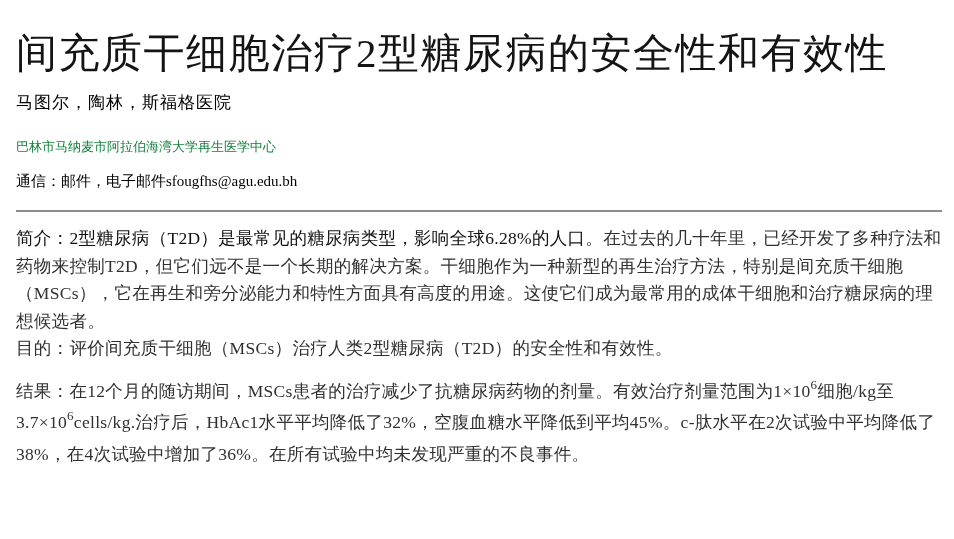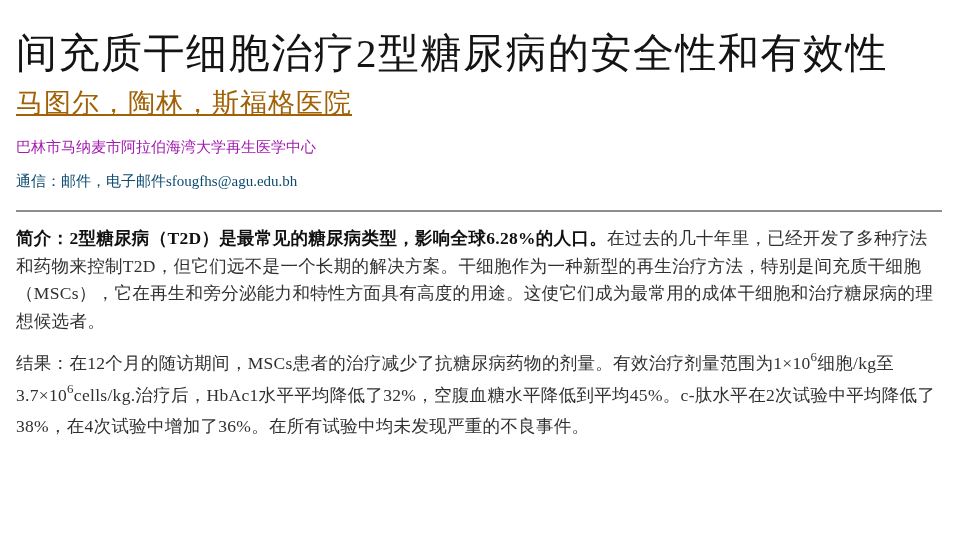--- a/index.html
+++ b/index.html
@@ -21,55 +21,54 @@
   }
   .title {
     font-size: 41px;
     line-height: 55px;
     font-weight: 400;
     color: #141414;
     letter-spacing: 1.5px;
   }
   .authors {
     margin-top: 8px;
-    font-size: 27px;
+    font-size: 17px;
     line-height: 28px;
-    color: #a16207;
+    color: #000000;
     letter-spacing: 1px;
-    text-decoration: underline;
   }
   .affiliation {
     margin-top: 20px;
-    font-size: 15px;
+    font-size: 13px;
     line-height: 20px;
-    color: #a21caf;
+    color: #15803d;
   }
   .correspondence {
     margin-top: 14px;
     font-size: 15px;
     line-height: 20px;
-    color: #0c4a6e;
+    color: #000000;
   }
   .divider {
     border: none;
     border-top: 2px solid #8d8d8d;
     margin: 19px 0 0 0;
   }
   .abstract {
     margin-top: 13px;
     font-size: 17.5px;
     line-height: 27.5px;
     color: #303030;
     letter-spacing: 0.3px;
   }
   .abstract p {
     margin: 0;
   }
   .intro-bold {
-    font-weight: 700;
+    font-weight: 400;
     color: #111111;
   }
   .results-para {
     margin-top: 13px !important;
     line-height: 31.5px;
   }
   .results-para sup {
     font-size: 13px;
     line-height: 0;
     position: relative;
@@ -89,16 +88,17 @@
   <div class="authors">马图尔，陶林，斯福格医院</div>
 
   <div class="affiliation">巴林市马纳麦市阿拉伯海湾大学再生医学中心</div>
 
   <div class="correspondence">通信：邮件，电子邮件sfougfhs@agu.edu.bh</div>
 
   <hr class="divider">
 
   <div class="abstract">
     <p><span class="intro-bold">简介：2型糖尿病（T2D）是最常见的糖尿病类型，影响全球6.28%的人口。</span><span>在过去的几十年里，已经开发了多种疗法和药物来控制T2D，但它们远不是一个长期的解决方案。干细胞作为一种新型的再生治疗方法，特别是间充质干细胞（MSCs），它在再生和旁分泌能力和特性方面具有高度的用途。这使它们成为最常用的成体干细胞和治疗糖尿病的理想候选者。</span></p>
+    <p>目的：评价间充质干细胞（MSCs）治疗人类2型糖尿病（T2D）的安全性和有效性。</p>
     <p class="results-para"><span>结果：在12个月的随访期间，MSCs患者的治疗减少了抗糖尿病药物的剂量。有效治疗剂量范围为1×10</span><sup>6</sup><span>细胞/kg至 3.7×10</span><sup>6</sup><span>cells/kg.治疗后，HbAc1水平平均降低了32%，空腹血糖水平降低到平均45%。c-肽水平在2次试验中平均降低了38%，在4次试验中增加了36%。在所有试验中均未发现严重的不良事件。</span></p>
   </div>
 
 </div>
 
 </body></html>

